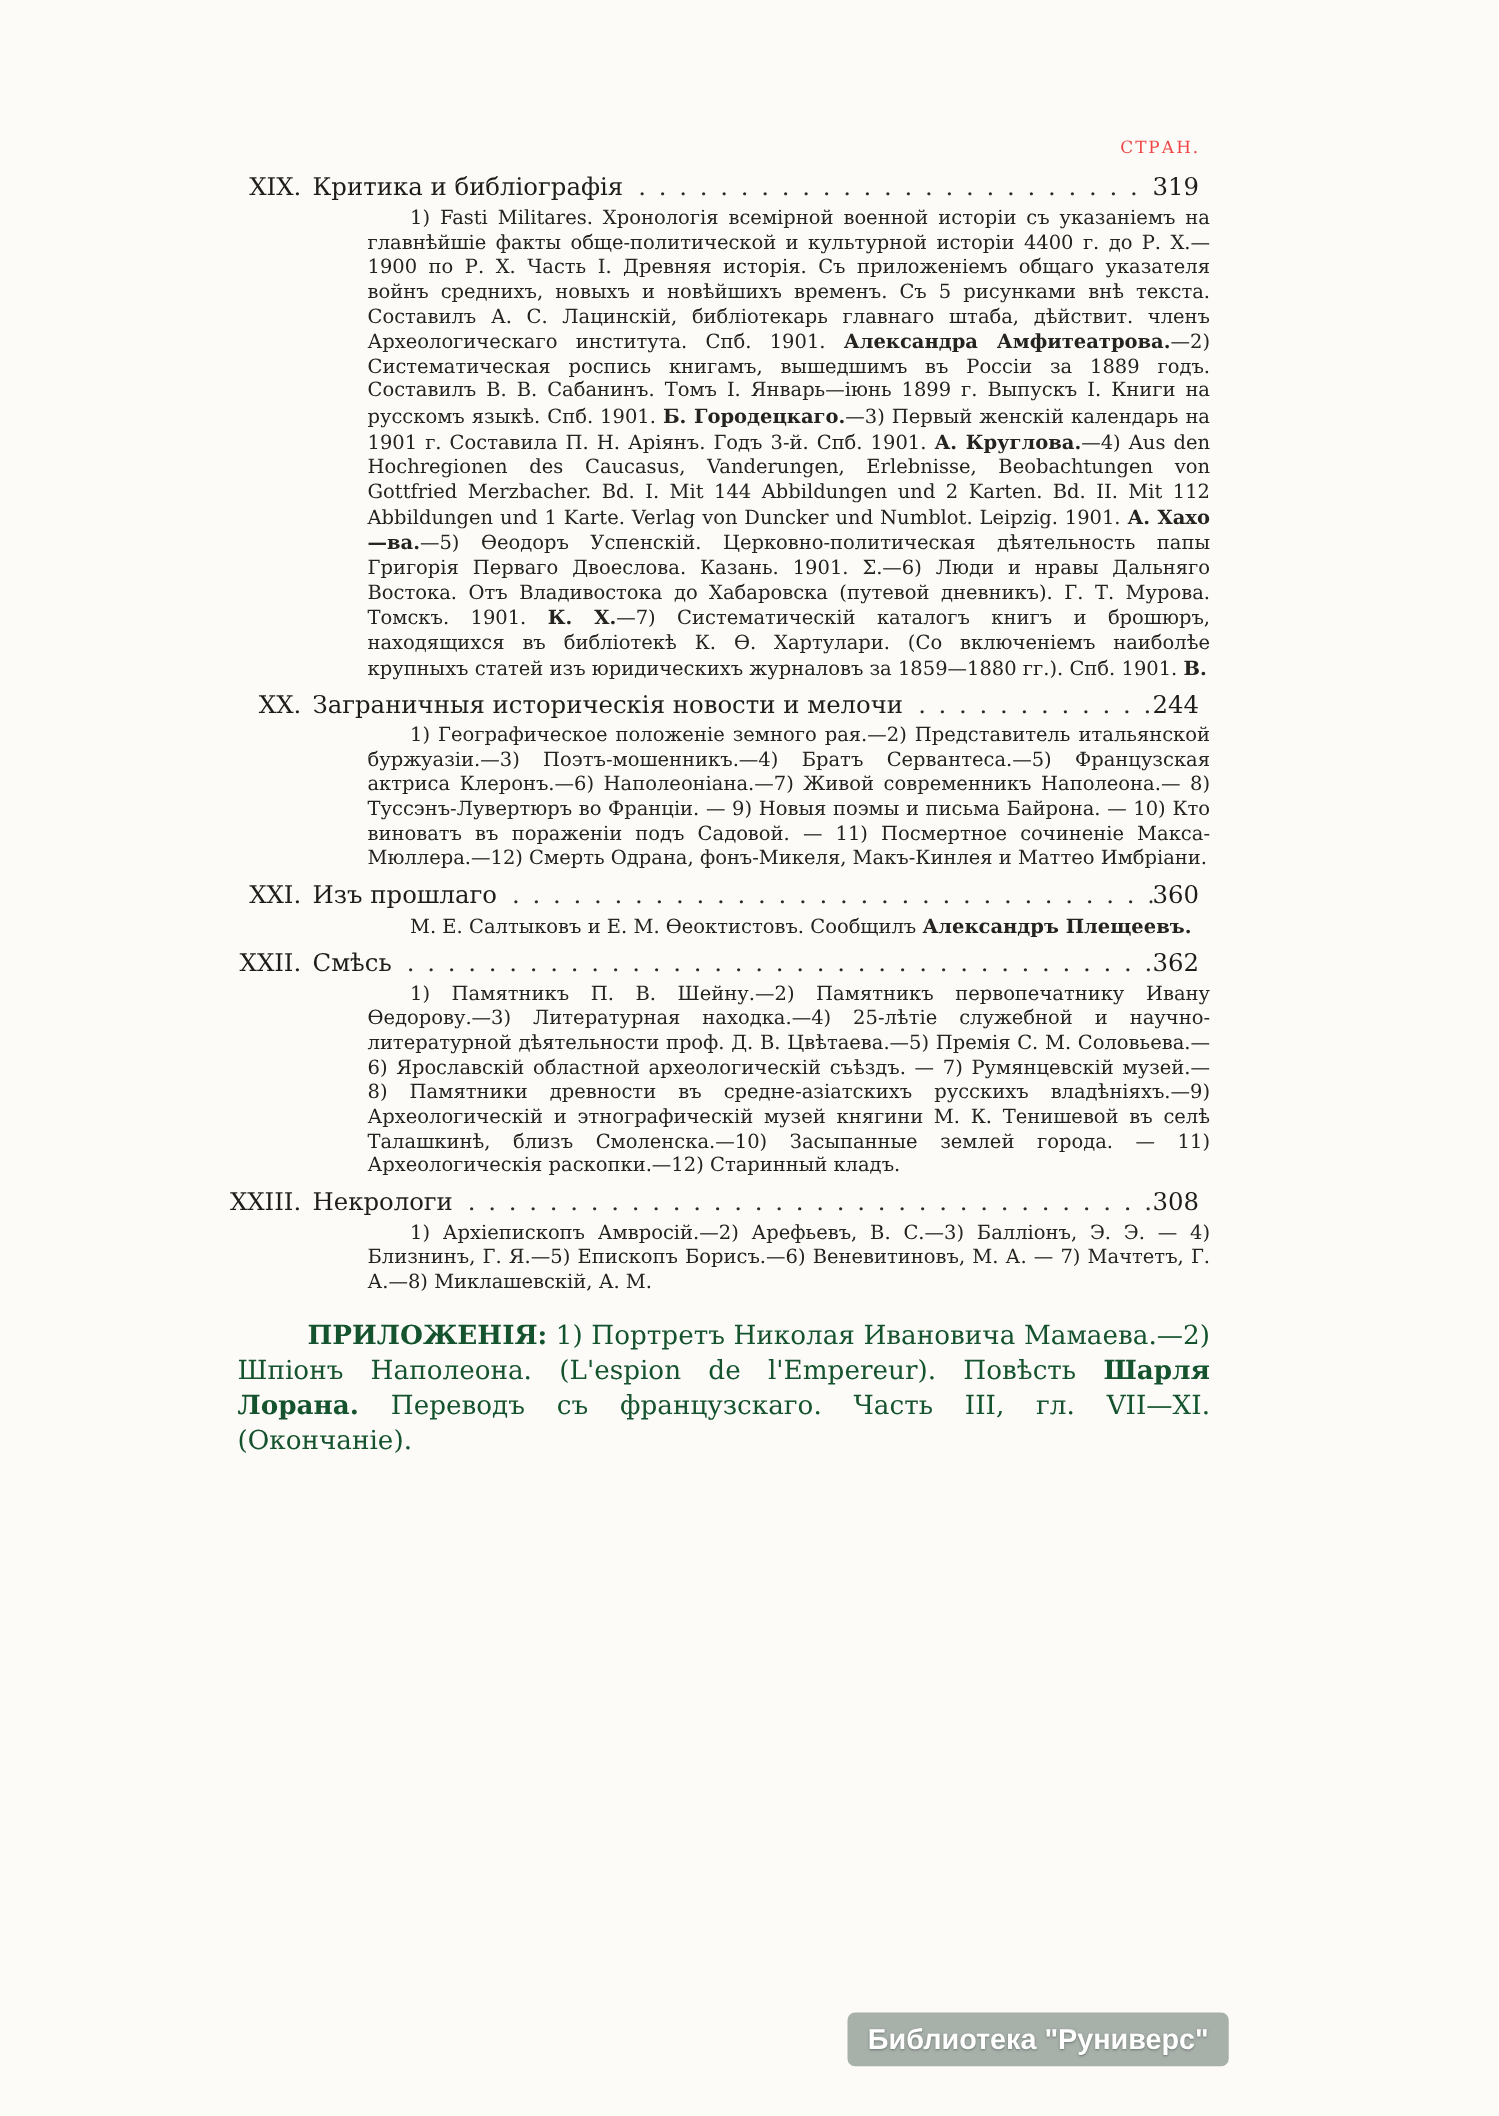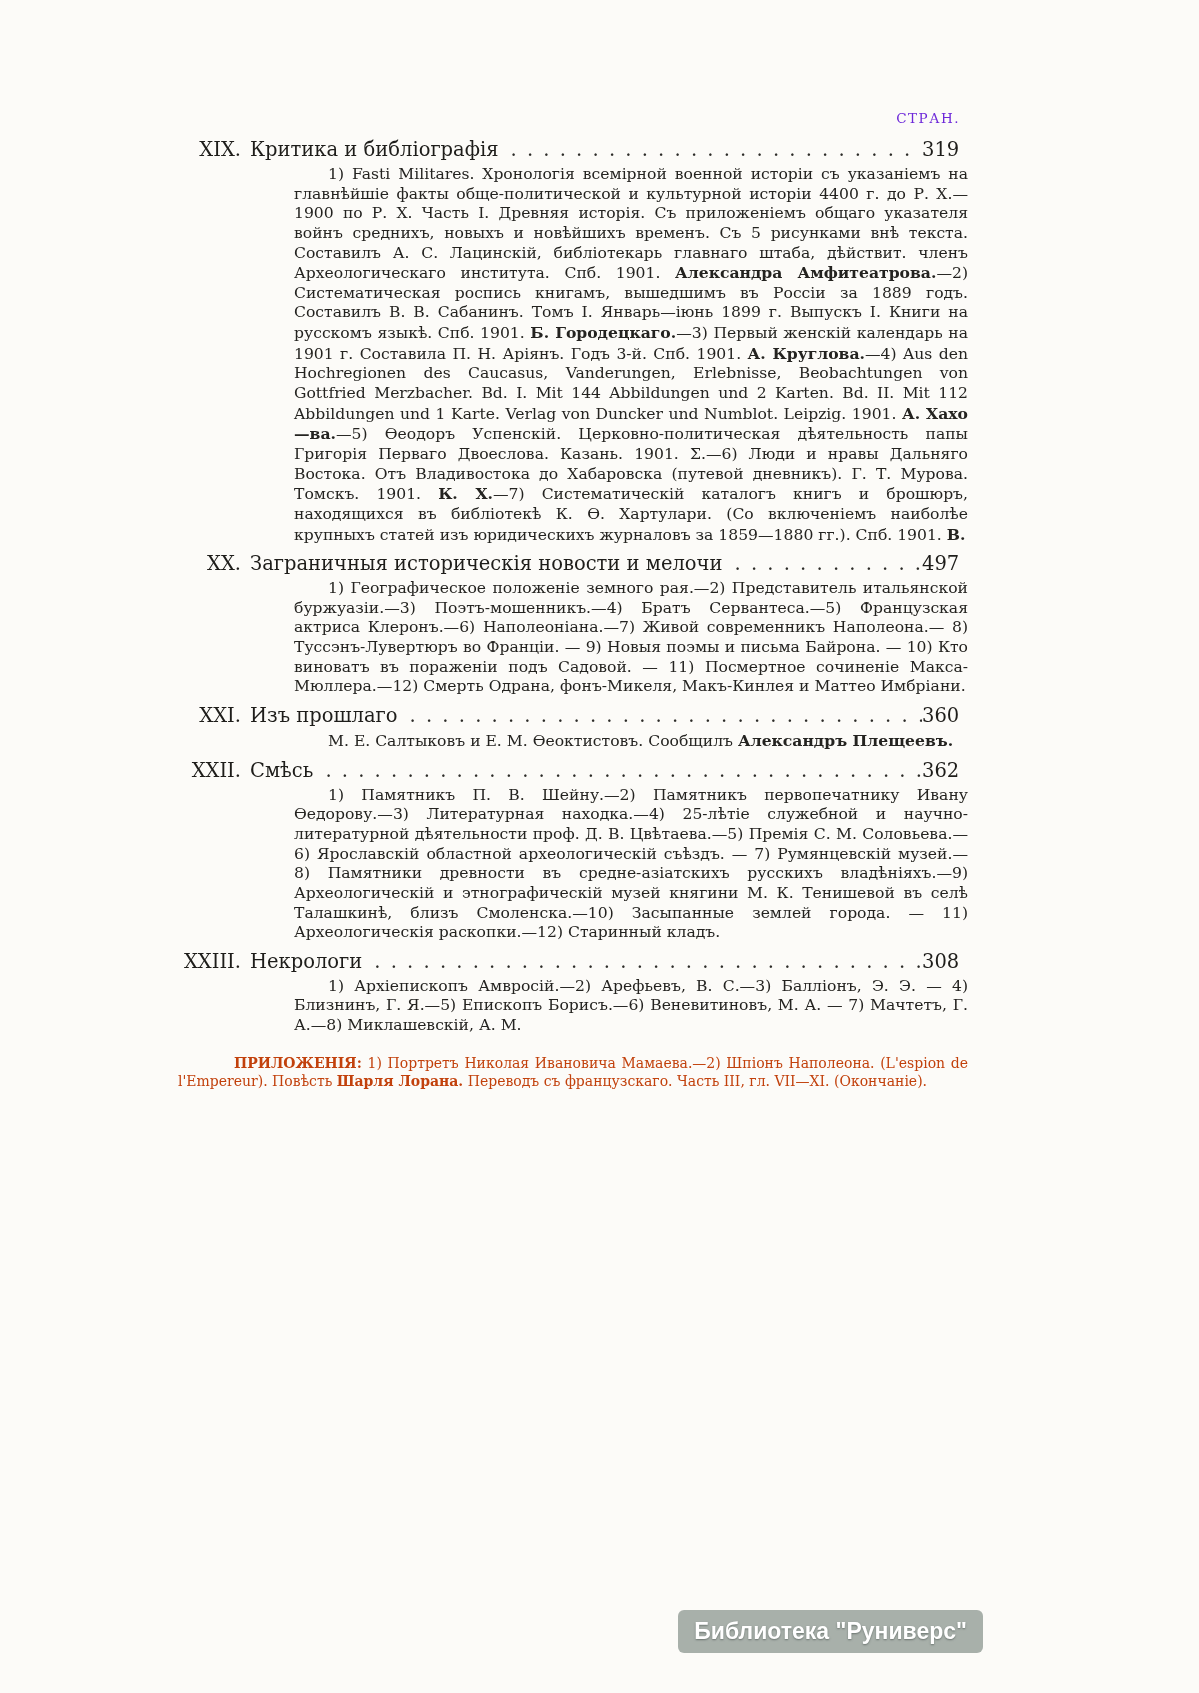--- a/index.html
+++ b/index.html
@@ -18,21 +18,21 @@
     position: absolute;
     left: 178px;
     top: 110px;
     width: 790px;
   }
   .col-header {
     text-align: right;
     padding-right: 8px;
     font-size: 13.5px;
     letter-spacing: 1.5px;
-    color: #6d28d9;
+    color: #ef4444;
     margin: 0 0 12px 0;
   }
   .toc-line {
     display: flex;
     align-items: baseline;
     font-size: 19.5px;
     margin-top: 7px;
   }
   .numeral {
     flex: 0 0 72px;
@@ -57,26 +57,26 @@
   .desc {
     margin: 4px 0 7px 116px;
     font-size: 15.6px;
     line-height: 1.26;
     text-align: justify;
     text-indent: 34px;
     color: #242320;
   }
   .b { font-weight: bold; }
   .appendix {
-    margin: 18px 0 0 0;
-    font-size: 14px;
+    margin: 18px 0 0 12px;
+    font-size: 21px;
     line-height: 1.34;
     text-align: justify;
     text-indent: 56px;
-    color: #c2410c;
+    color: #14532d;
   }
   .watermark {
     position: absolute;
     right: 216px;
     bottom: 40px;
     background: rgba(140, 151, 144, 0.75);
     border-radius: 6px;
     padding: 8px 16px;
     font-family: "Liberation Sans", "DejaVu Sans", sans-serif;
     font-weight: bold;
@@ -100,21 +100,21 @@
             <span class="leader">. . . . . . . . . . . . . . . . . . . . . . . . . . . . . . . . . . . . . . . . . . . . . . . . . . . . . . . . . . . .</span>
             <span class="pagenum">319</span>
           </div>
           <p class="desc"><span>1) Fasti Militares. Хронологія всемірной военной исторіи съ указаніемъ на главнѣйшіе факты обще-политической и культурной исторіи 4400 г. до Р. Х.—1900 по Р. Х. Часть I. Древняя исторія. Съ приложеніемъ общаго указателя войнъ среднихъ, новыхъ и новѣйшихъ временъ. Съ 5 рисунками внѣ текста. Составилъ А. С. Лацинскій, библіотекарь главнаго штаба, дѣйствит. членъ Археологическаго института. Спб. 1901. </span><span class="b">Александра Амфитеатрова.</span><span>—2) Систематическая роспись книгамъ, вышедшимъ въ Россіи за 1889 годъ. Составилъ В. В. Сабанинъ. Томъ I. Январь—іюнь 1899 г. Выпускъ I. Книги на русскомъ языкѣ. Спб. 1901. </span><span class="b">Б. Городецкаго.</span><span>—3) Первый женскій календарь на 1901 г. Составила П. Н. Аріянъ. Годъ 3-й. Спб. 1901. </span><span class="b">А. Круглова.</span><span>—4) Aus den Hochregionen des Caucasus, Vanderungen, Erlebnisse, Beobachtungen von Gottfried Merzbacher. Bd. I. Mit 144 Abbildungen und 2 Karten. Bd. II. Mit 112 Abbildungen und 1 Karte. Verlag von Duncker und Numblot. Leipzig. 1901. </span><span class="b">А. Хахо—ва.</span><span>—5) Ѳеодоръ Успенскій. Церковно-политическая дѣятельность папы Григорія Перваго Двоеслова. Казань. 1901. Σ.—6) Люди и нравы Дальняго Востока. Отъ Владивостока до Хабаровска (путевой дневникъ). Г. Т. Мурова. Томскъ. 1901. </span><span class="b">К. Х.</span><span>—7) Систематическій каталогъ книгъ и брошюръ, находящихся въ библіотекѣ К. Ѳ. Хартулари. (Со включеніемъ наиболѣе крупныхъ статей изъ юридическихъ журналовъ за 1859—1880 гг.). Спб. 1901. </span><span class="b">В.</span></p>
         </div>
         <div class="entry">
           <div class="toc-line">
             <span class="numeral">XX.</span>
             <span class="title">Заграничныя историческія новости и мелочи</span>
             <span class="leader">. . . . . . . . . . . . . . . . . . . . . . . . . . . . . . . . . . . . . . . . . . . . . . . . . . . . . . . . . . . .</span>
-            <span class="pagenum">497</span>
+            <span class="pagenum">244</span>
           </div>
           <p class="desc"><span>1) Географическое положеніе земного рая.—2) Представитель итальянской буржуазіи.—3) Поэтъ-мошенникъ.—4) Братъ Сервантеса.—5) Французская актриса Клеронъ.—6) Наполеоніана.—7) Живой современникъ Наполеона.— 8) Туссэнъ-Лувертюръ во Франціи. — 9) Новыя поэмы и письма Байрона. — 10) Кто виноватъ въ пораженіи подъ Садовой. — 11) Посмертное сочиненіе Макса-Мюллера.—12) Смерть Одрана, фонъ-Микеля, Макъ-Кинлея и Маттео Имбріани.</span></p>
         </div>
         <div class="entry">
           <div class="toc-line">
             <span class="numeral">XXI.</span>
             <span class="title">Изъ прошлаго</span>
             <span class="leader">. . . . . . . . . . . . . . . . . . . . . . . . . . . . . . . . . . . . . . . . . . . . . . . . . . . . . . . . . . . .</span>
             <span class="pagenum">360</span>
           </div>

